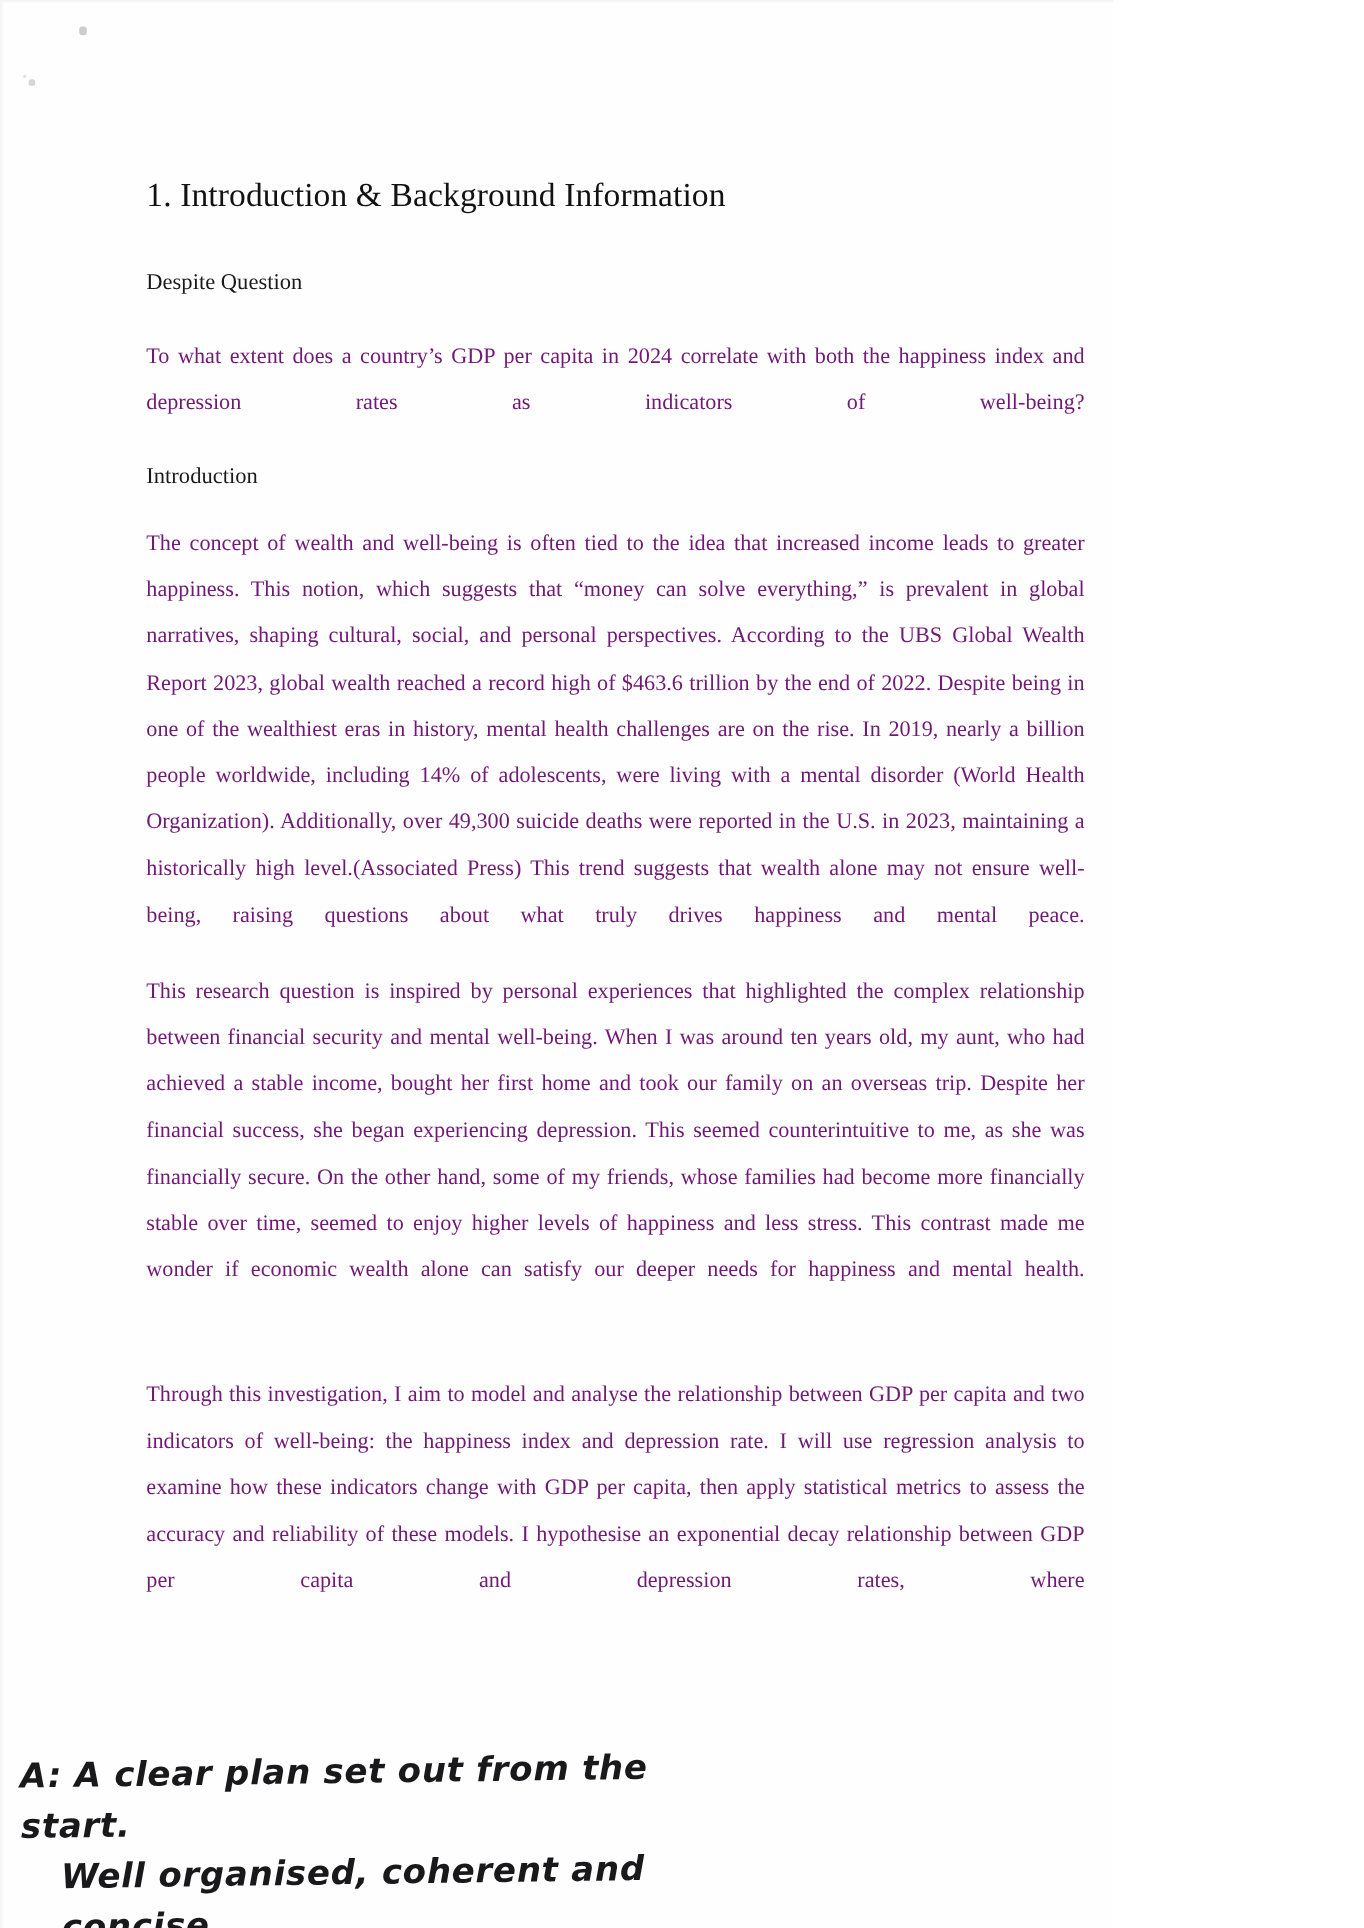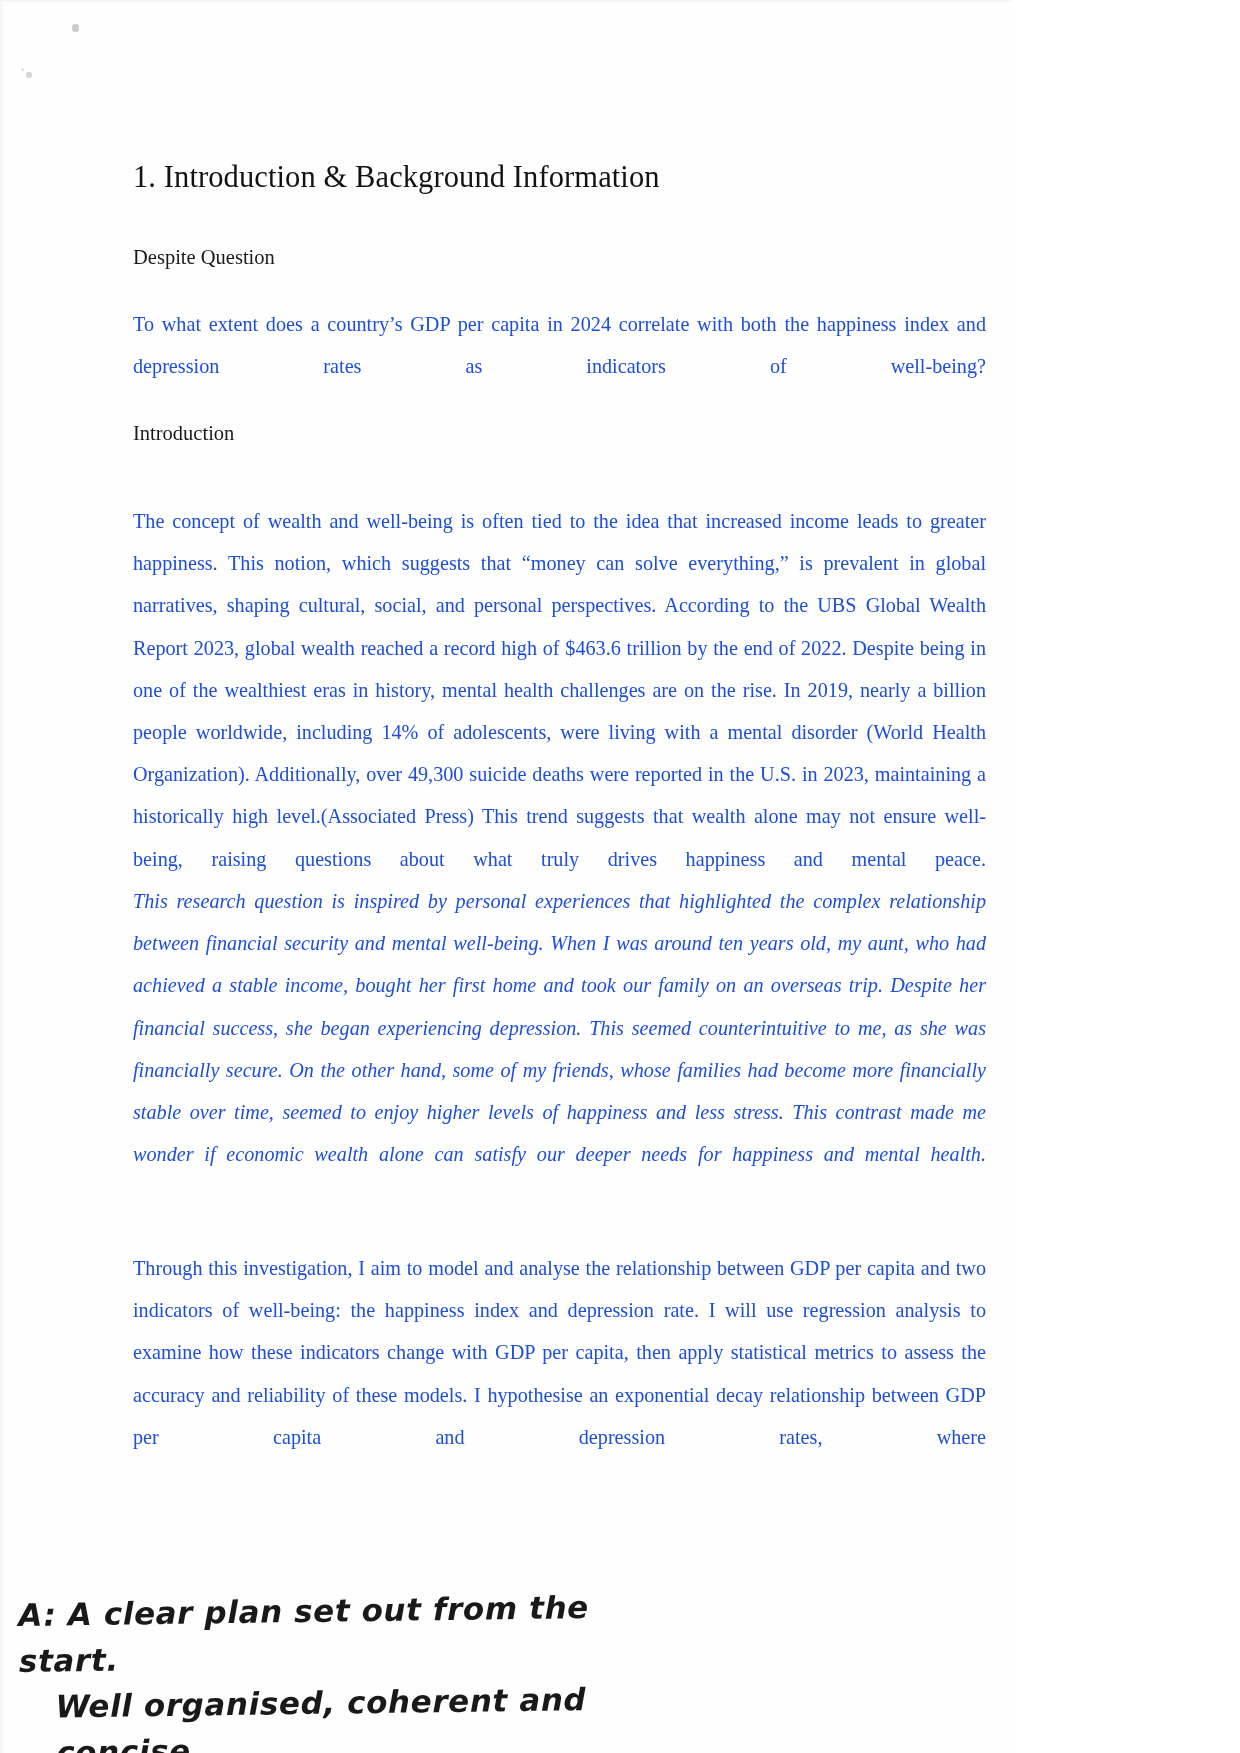--- a/index.html
+++ b/index.html
@@ -65,33 +65,33 @@
 
   p.body {
     position: absolute;
     left: 0;
     width: 853px;
     margin: 0;
     font-size: 20.2px;
     line-height: 42.2px;
     text-align: justify;
     text-justify: inter-word;
-    color: #1d4ed8;
+    color: #701a75;
     hyphens: none;
   }
   
   p.body::after {
     content: "";
     display: inline-block;
     width: 100%;
   }
 
   .p-question { top: 303px; }
-  .p-intro-1  { top: 500px; }
-  .p-intro-2  { top: 880px; font-style: italic; }
+  .p-intro-1  { top: 473px; }
+  .p-intro-2  { top: 880px; }
   .p-intro-3  { top: 1247px; }
 
   
   .handwriting {
     position: absolute;
     left: 18px;
     top: 1592px;
     width: 640px;
     color: #19191c;
     font-family: "DejaVu Sans", sans-serif;

